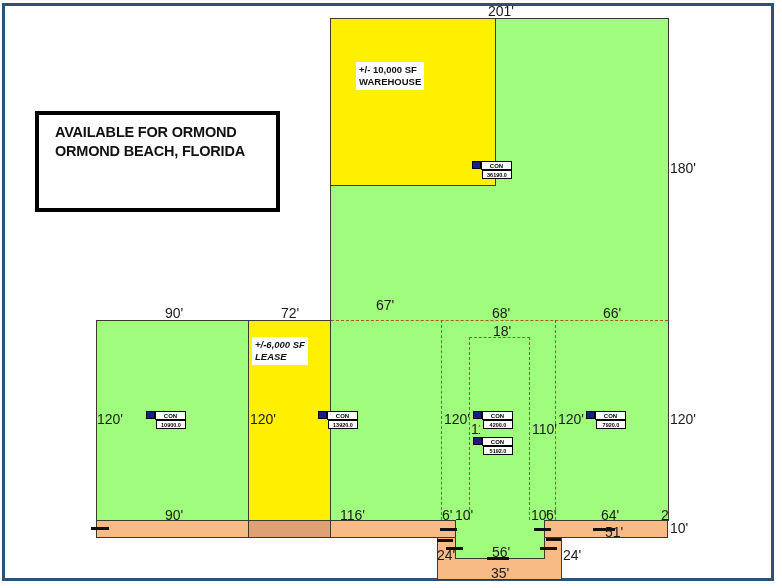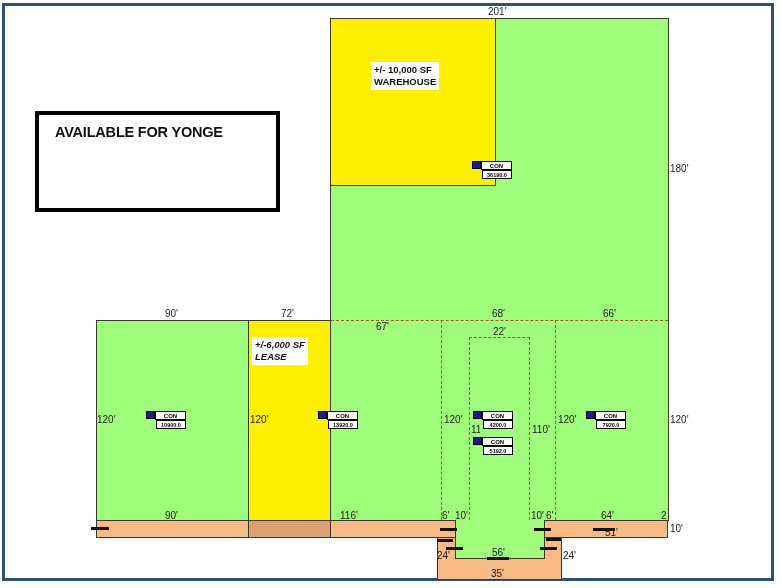--- a/index.html
+++ b/index.html
@@ -4,44 +4,45 @@
 <style>
   html, body { margin:0; padding:0; background:#ffffff; }
   body { width:782px; height:588px; position:relative; overflow:hidden; font-family:"Liberation Sans", sans-serif; }
   .frame { position:absolute; left:2px; top:3px; width:772px; height:578px; border:3px solid #2e5275; box-sizing:border-box; background:#fff; }
   .abs { position:absolute; }
   .green { background:#a0fc7c; }
   .yellow { background:#fff000; }
   .orange { background:#f9bb85; }
   .orange-dark { background:#e0a076; }
   .edge { border:1px solid #3a3a2a; box-sizing:border-box; }
-  .dim { position:absolute; font-size:10px; color:#1a1a1a; white-space:nowrap; line-height:11px; }
+  .dim { position:absolute; font-size:14px; color:#1a1a1a; white-space:nowrap; line-height:11px; }
   .title-box { position:absolute; left:35px; top:111px; width:245px; height:101px; border:4px solid #000; box-sizing:border-box; background:#fff; padding:8px 0 0 16px; }
   .title-line { font-weight:bold; font-size:14.5px; line-height:19px; color:#111; letter-spacing:-0.2px; }
   .area-label { position:absolute; background:#fff; font-weight:bold; font-size:9.5px; line-height:12px; color:#111; padding:2px 3px; }
   .con { position:absolute; width:40px; height:22px; }
   .con .sq { position:absolute; left:0; top:0; width:9px; height:8px; background:#1b1b8a; border:1px solid #000; box-sizing:border-box; }
   .con .lbl { position:absolute; left:9px; top:0; width:31px; height:9px; background:#fff; border:1px solid #000; box-sizing:border-box; font-size:6px; font-weight:bold; text-align:center; line-height:8px; }
   .con .val { position:absolute; left:10px; top:9px; width:30px; height:9px; background:#fff; border:1px solid #000; box-sizing:border-box; font-size:5.5px; font-weight:bold; text-align:center; line-height:8px; }
   .dash-h { position:absolute; height:0; border-top:1.5px dashed #a65a1a; }
   .dash-v { position:absolute; width:0; border-left:1.5px dashed #a65a1a; }
   .tick { position:absolute; height:3px; background:#111; }
 </style>
 </head>
 <body>
 
 <div class="frame"></div>
 
 <div class="title-box">
-  <div class="title-line">AVAILABLE FOR YONGE</div>
+  <div class="title-line">AVAILABLE FOR ORMOND</div>
+  <div class="title-line">ORMOND BEACH, FLORIDA</div>
 </div>
 
 <div class="abs green edge" style="left:330px; top:18px; width:339px; height:303px;"></div>
 <div class="abs yellow edge" style="left:330px; top:18px; width:166px; height:168px;"></div>
-<div class="area-label" style="left:356px; top:62px;margin-left:15px;">
+<div class="area-label" style="left:356px; top:62px;">
   <div>+/- 10,000 SF</div>
   <div>WAREHOUSE</div>
 </div>
 
 <div class="abs green edge" style="left:96px; top:320px; width:153px; height:201px;"></div>
 <div class="abs yellow edge" style="left:248px; top:320px; width:83px; height:201px;"></div>
 <div class="area-label" style="left:252px; top:337px;font-style:italic;">
   <div>+/-6,000 SF</div>
   <div>LEASE</div>
 </div>
@@ -101,24 +102,24 @@
 <div class="con" style="left:586px; top:411px;">
   <div class="sq"></div>
   <div class="lbl">CON</div>
   <div class="val">7920.0</div>
 </div>
 
 <div class="dim" style="left:488px; top:6px;">201'</div>
 <div class="dim" style="left:670px; top:163px;text-align:center;">180'</div>
 <div class="dim" style="left:165px; top:308px;">90'</div>
 <div class="dim" style="left:281px; top:308px;">72'</div>
-<div class="dim" style="left:376px; top:321px;">67'</div>
+<div class="dim" style="left:376px; top:300px;">67'</div>
 <div class="dim" style="left:492px; top:308px;">68'</div>
 <div class="dim" style="left:603px; top:308px;">66'</div>
-<div class="dim" style="left:493px; top:326px;">22'</div>
+<div class="dim" style="left:493px; top:326px;">18'</div>
 <div class="dim" style="left:97px; top:414px;">120'</div>
 <div class="dim" style="left:250px; top:414px;">120'</div>
 <div class="dim" style="left:444px; top:414px;">120'</div>
 <div class="dim" style="left:471px; top:424px; width:9px; overflow:hidden;">110'</div>
 <div class="dim" style="left:532px; top:424px;">110'</div>
 <div class="dim" style="left:558px; top:414px;">120'</div>
 <div class="dim" style="left:670px; top:414px;">120'</div>
 <div class="dim" style="left:165px; top:510px;">90'</div>
 <div class="dim" style="left:333px; top:510px;margin-left:7px;">116'</div>
 <div class="dim" style="left:442px; top:510px;">6'</div>

